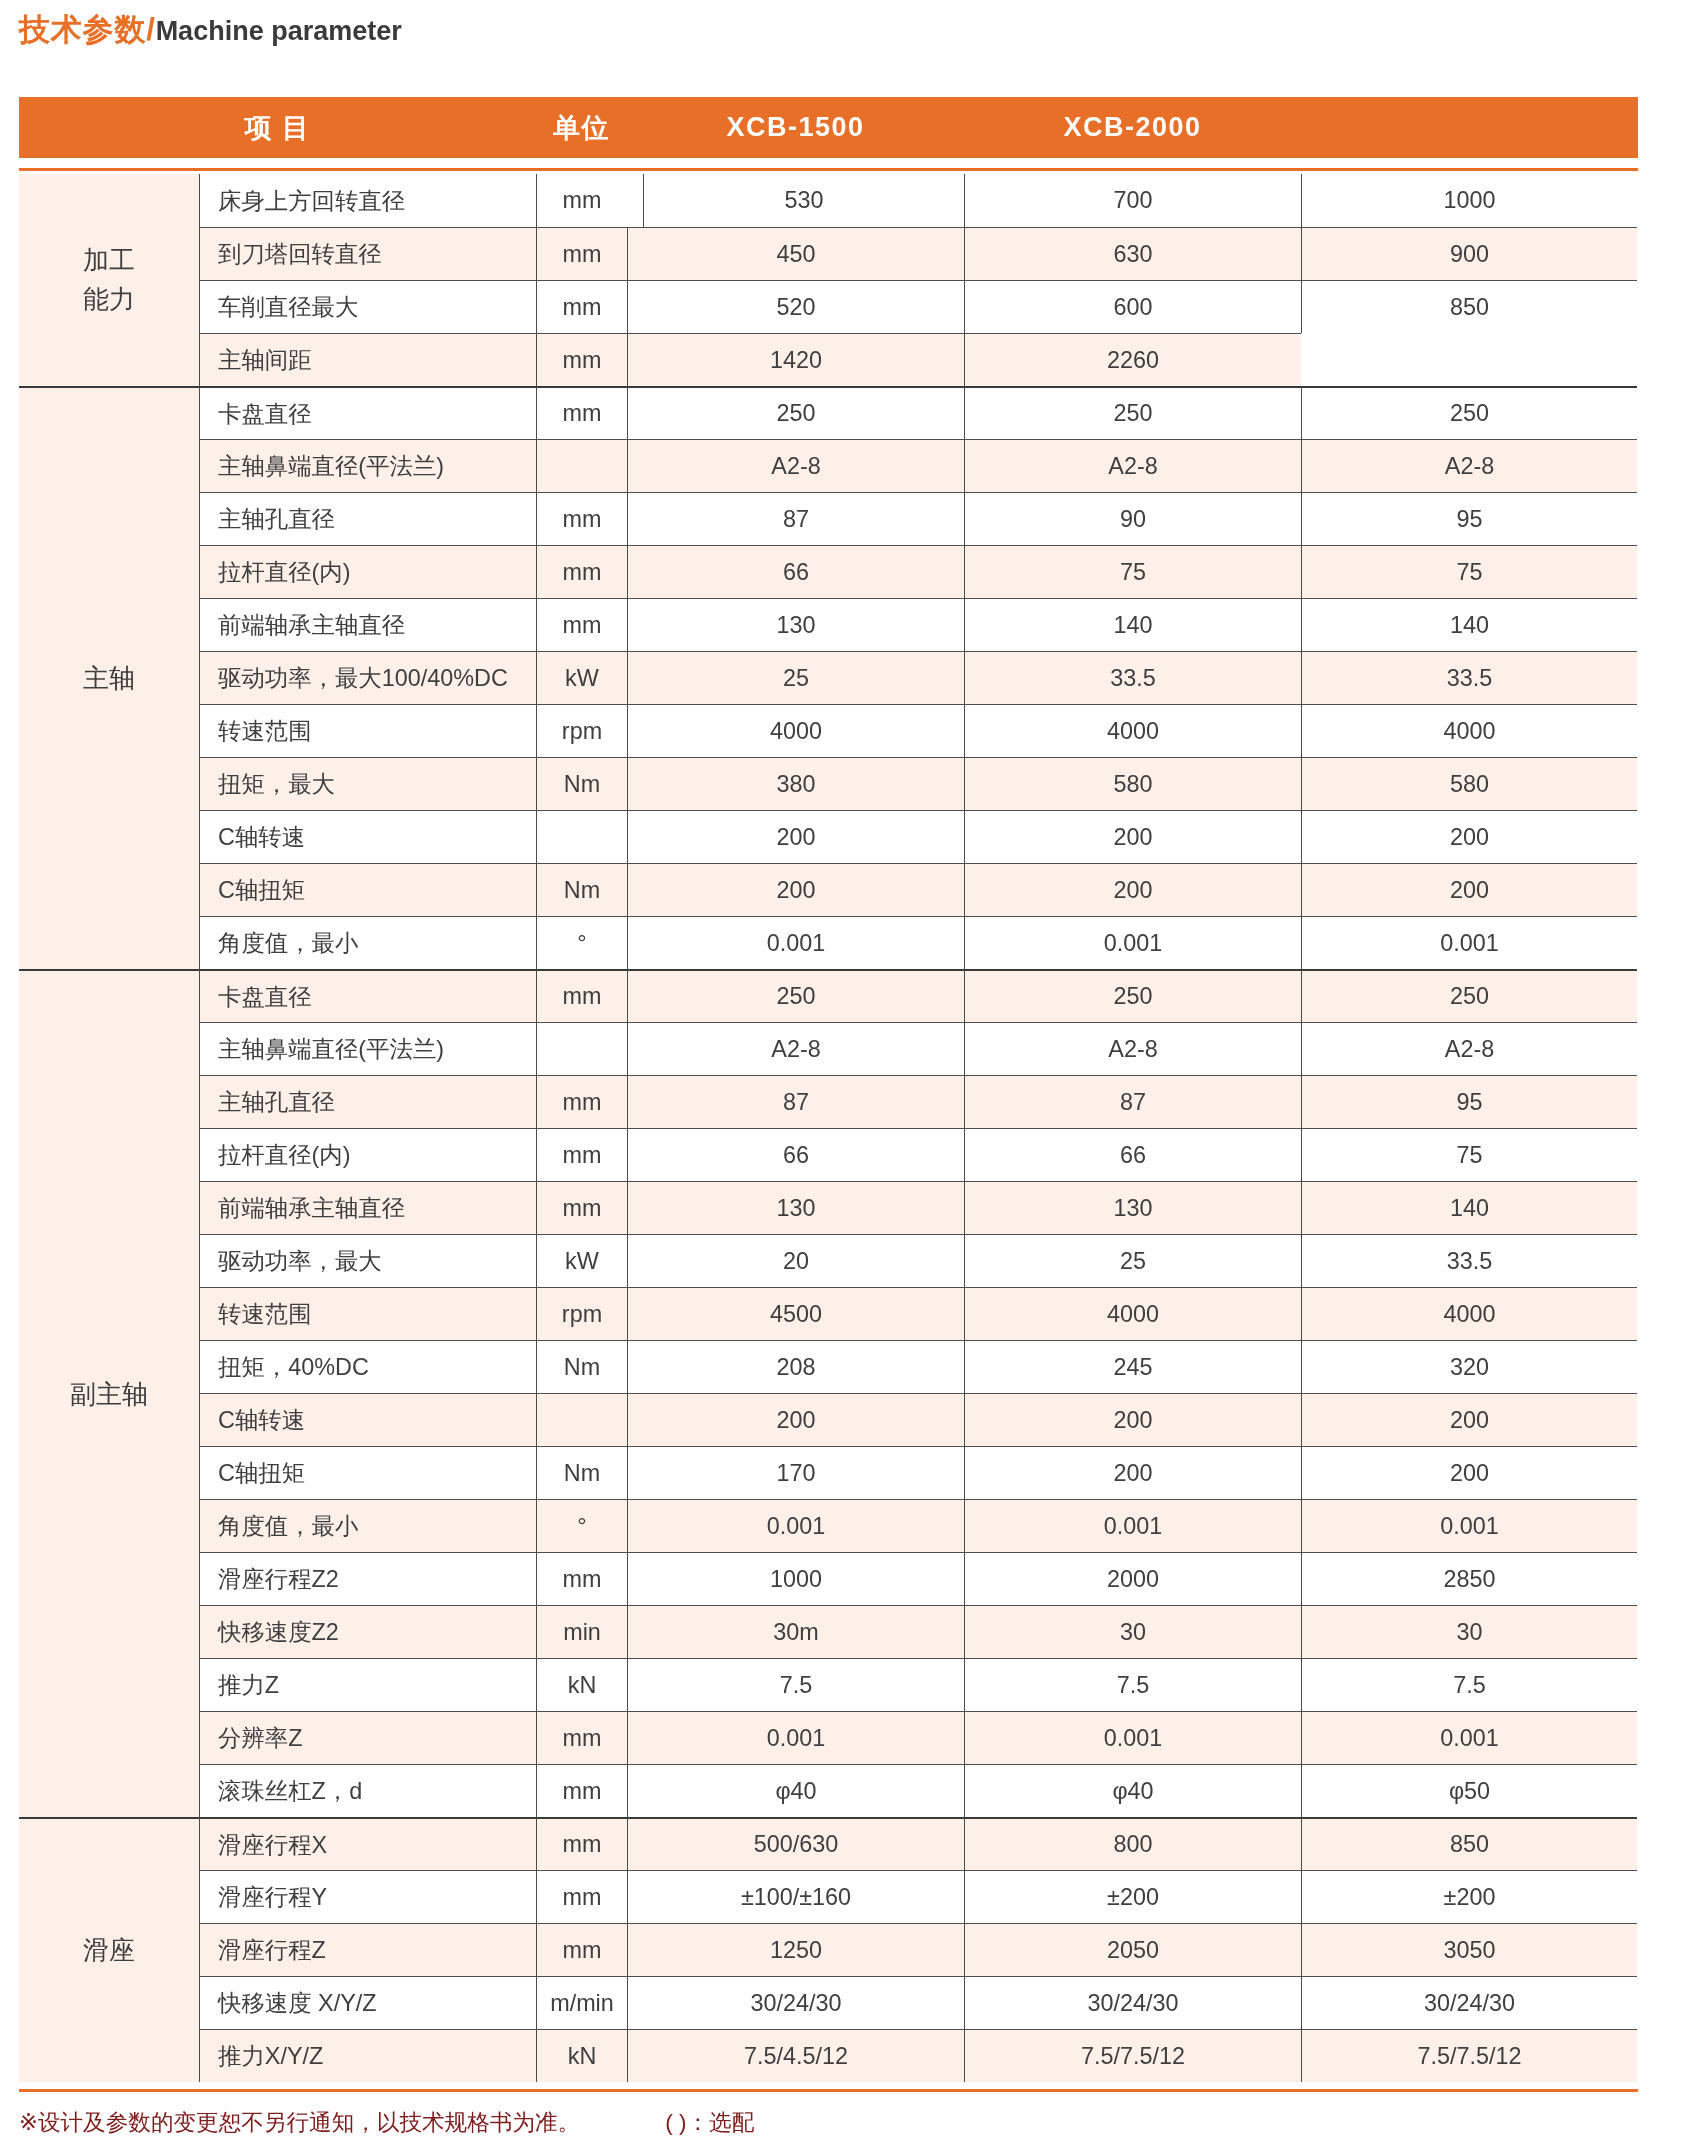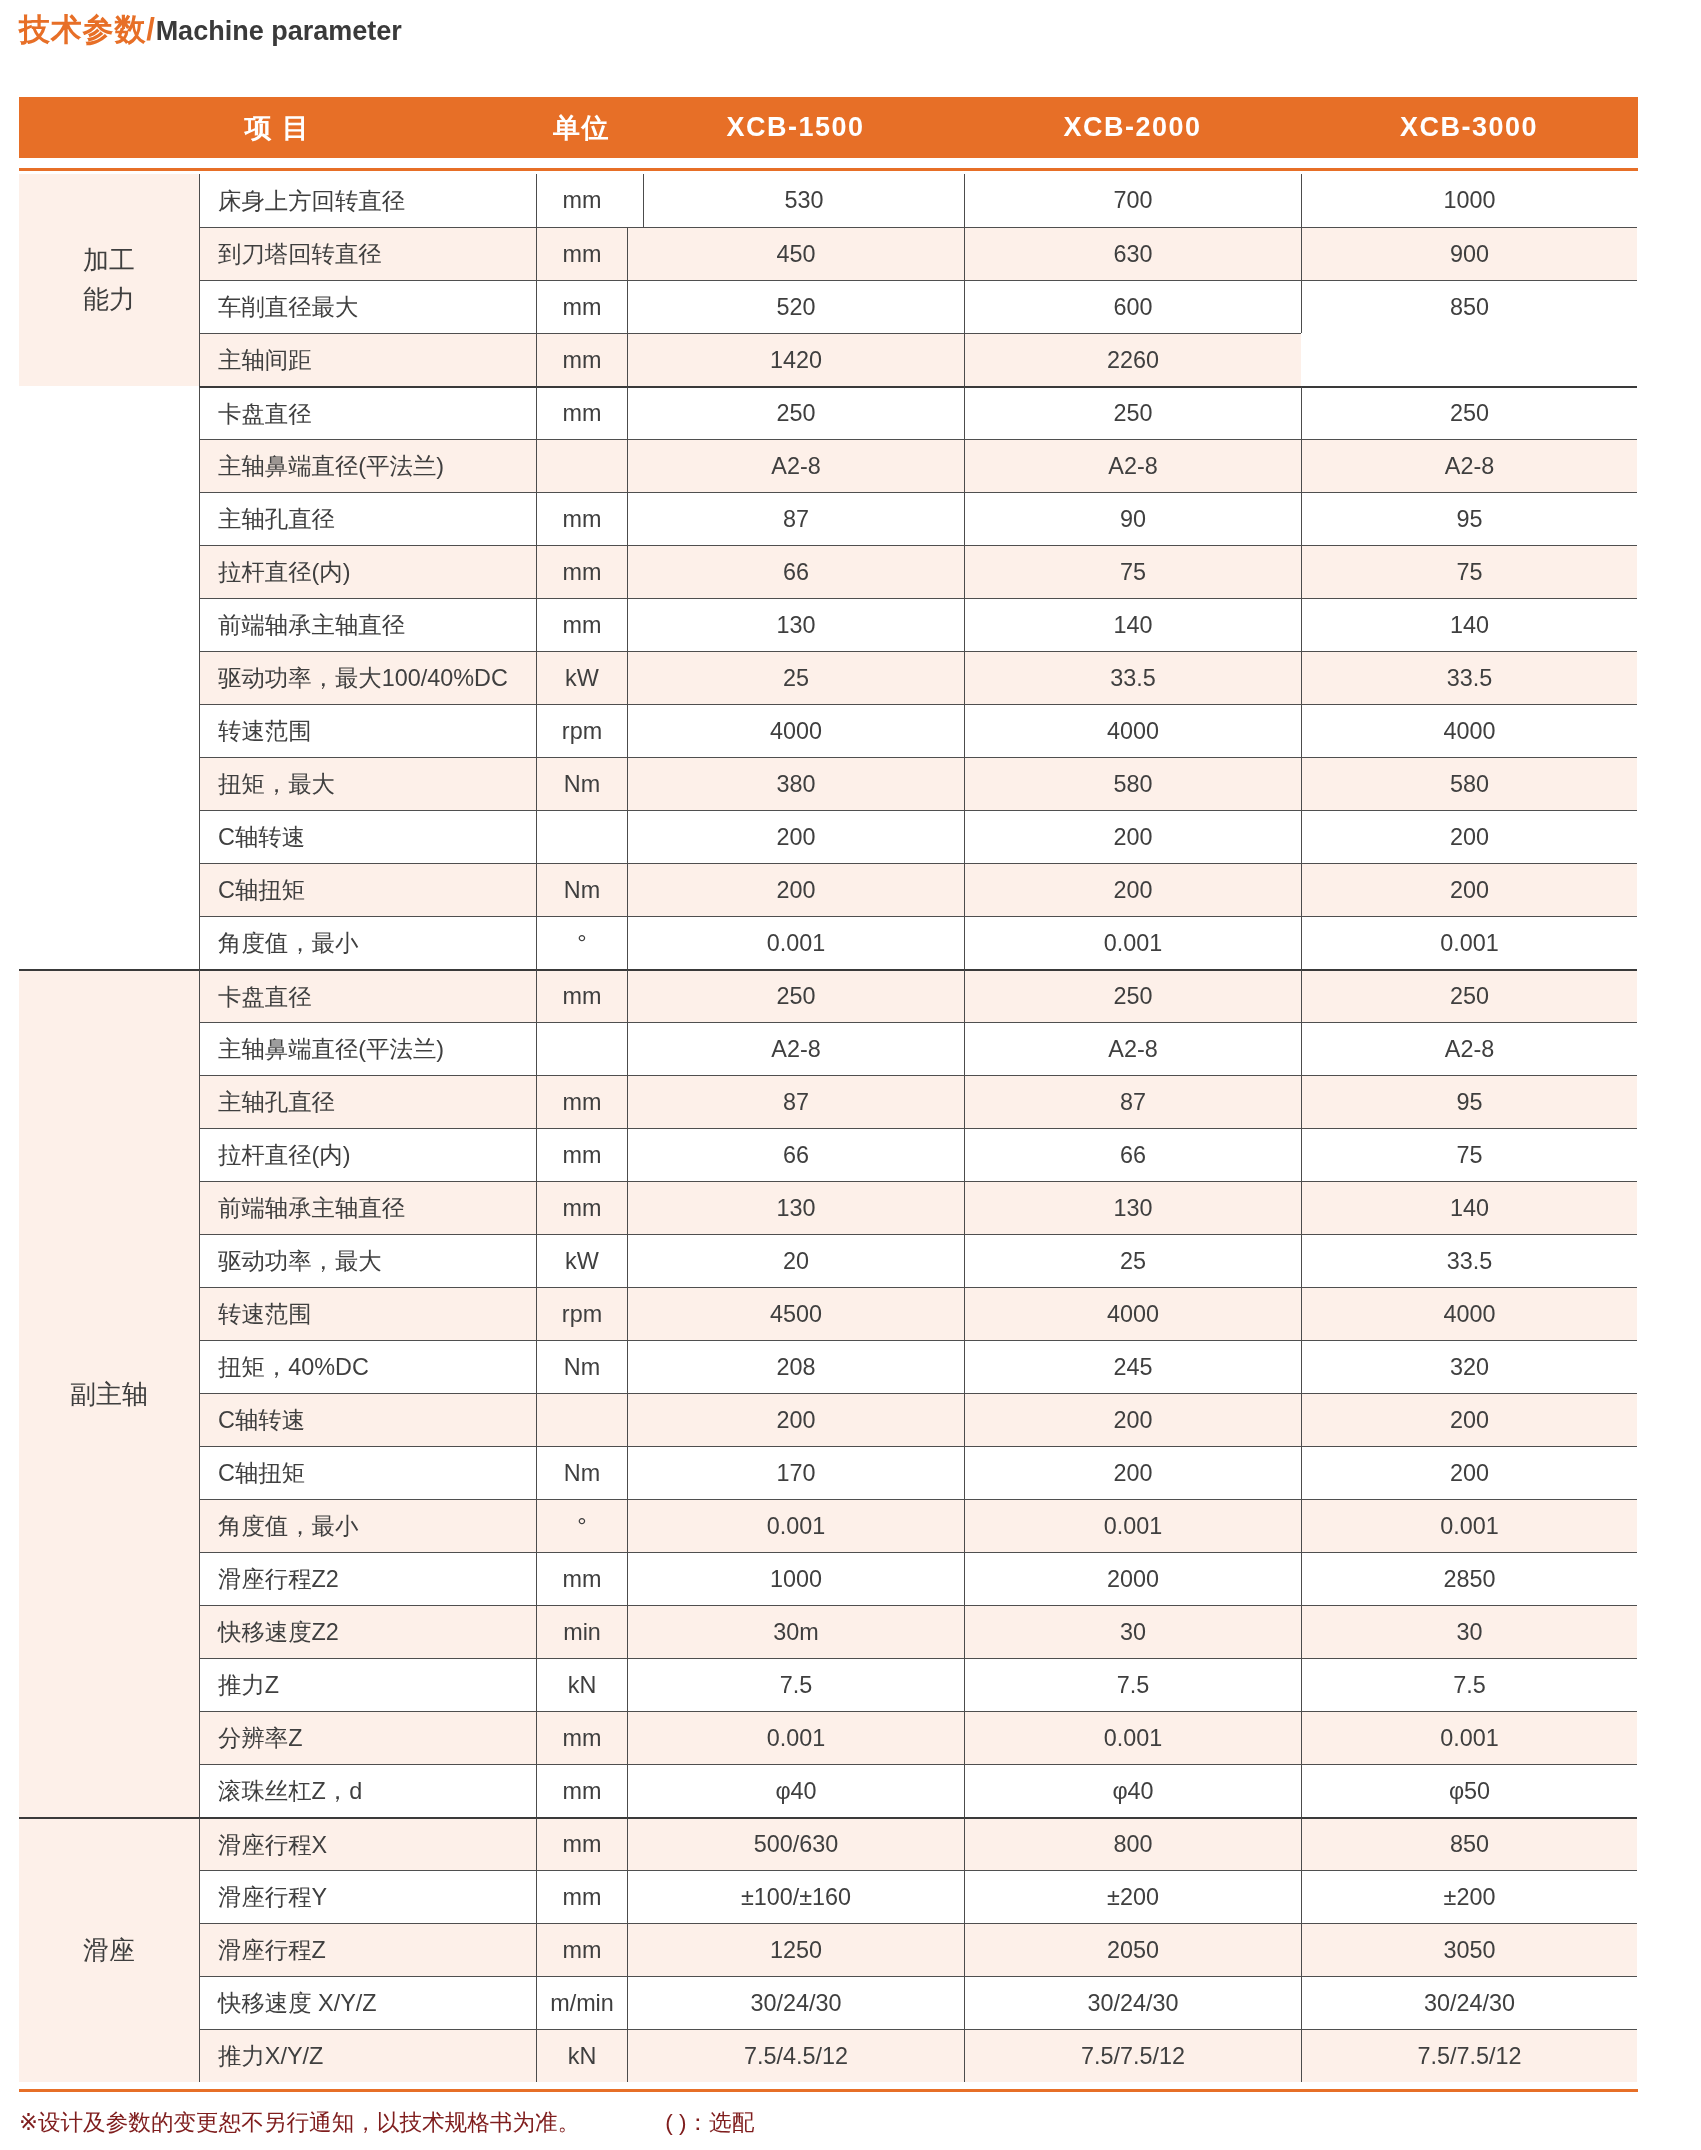--- a/index.html
+++ b/index.html
@@ -40,21 +40,20 @@
 
   <div class="title">
     <span class="zh">技术参数/</span><span class="en">Machine parameter</span>
   </div>
 
   <div class="header-band">
     <div class="hc">项 目</div>
     <div class="hc">单位</div>
     <div class="hc">XCB-1500</div>
     <div class="hc">XCB-2000</div>
-    <div class="hc">XCB-3000</div>
   </div>
 
   <div class="orange-line line-top"></div>
 
   <div id="grid">
       <div class="gcell" style="grid-area: 1 / 1 / span 4;">加工
 能力</div>
       <div class="c item white" style="grid-area: 1 / 2;">床身上方回转直径</div>
       <div class="c unit white" style="grid-area: 1 / 3;">mm</div>
       <div class="c val white" style="grid-area: 1 / 4; margin-left: 16px;">530</div>
@@ -67,20 +66,21 @@
       <div class="c val pink top2" style="grid-area: 2 / 6;">900</div>
       <div class="c item white top2" style="grid-area: 3 / 2;">车削直径最大</div>
       <div class="c unit white top2" style="grid-area: 3 / 3;">mm</div>
       <div class="c val white top2" style="grid-area: 3 / 4;">520</div>
       <div class="c val white top2" style="grid-area: 3 / 5;">600</div>
       <div class="c val white top2" style="grid-area: 3 / 6;">850</div>
       <div class="c item pink top2" style="grid-area: 4 / 2;">主轴间距</div>
       <div class="c unit pink top2" style="grid-area: 4 / 3;">mm</div>
       <div class="c val pink top2" style="grid-area: 4 / 4;">1420</div>
       <div class="c val pink top2" style="grid-area: 4 / 5;">2260</div>
+      <div class="gcell top3" style="grid-area: 5 / 1 / span 11;">主轴</div>
       <div class="c item white top3" style="grid-area: 5 / 2;">卡盘直径</div>
       <div class="c unit white top3" style="grid-area: 5 / 3;">mm</div>
       <div class="c val white top3" style="grid-area: 5 / 4;">250</div>
       <div class="c val white top3" style="grid-area: 5 / 5;">250</div>
       <div class="c val white top3" style="grid-area: 5 / 6;">250</div>
       <div class="c item pink top2" style="grid-area: 6 / 2;">主轴鼻端直径(平法兰)</div>
       <div class="c unit pink top2" style="grid-area: 6 / 3;"></div>
       <div class="c val pink top2" style="grid-area: 6 / 4;">A2-8</div>
       <div class="c val pink top2" style="grid-area: 6 / 5;">A2-8</div>
       <div class="c val pink top2" style="grid-area: 6 / 6;">A2-8</div>

